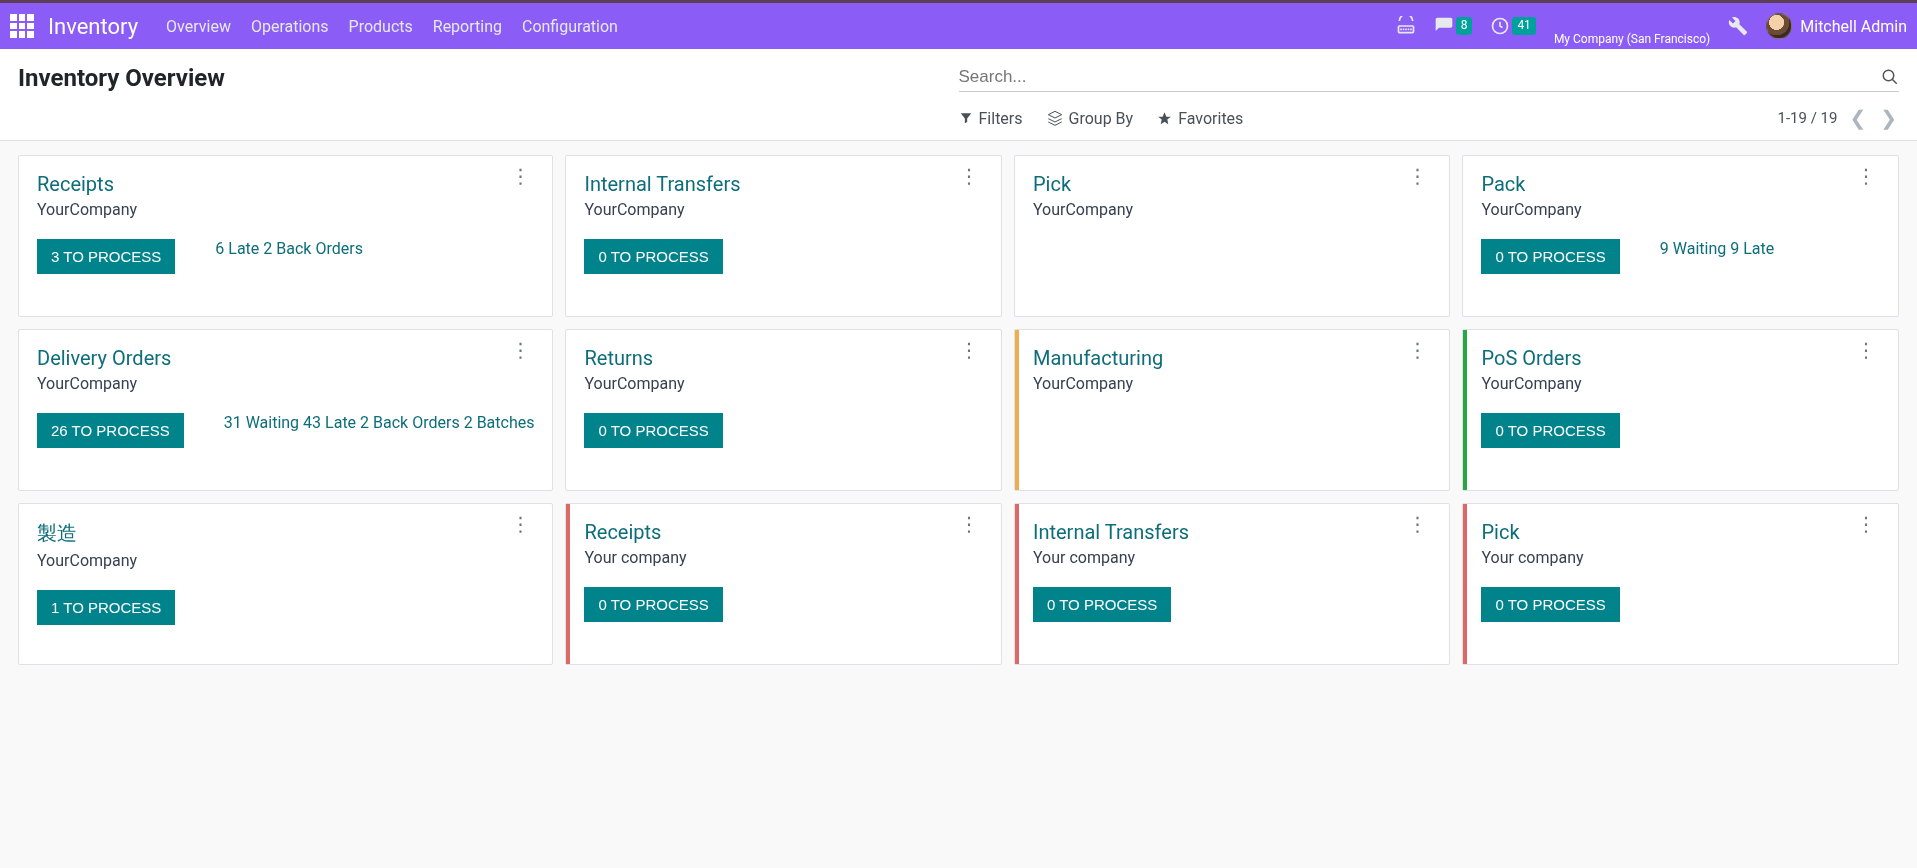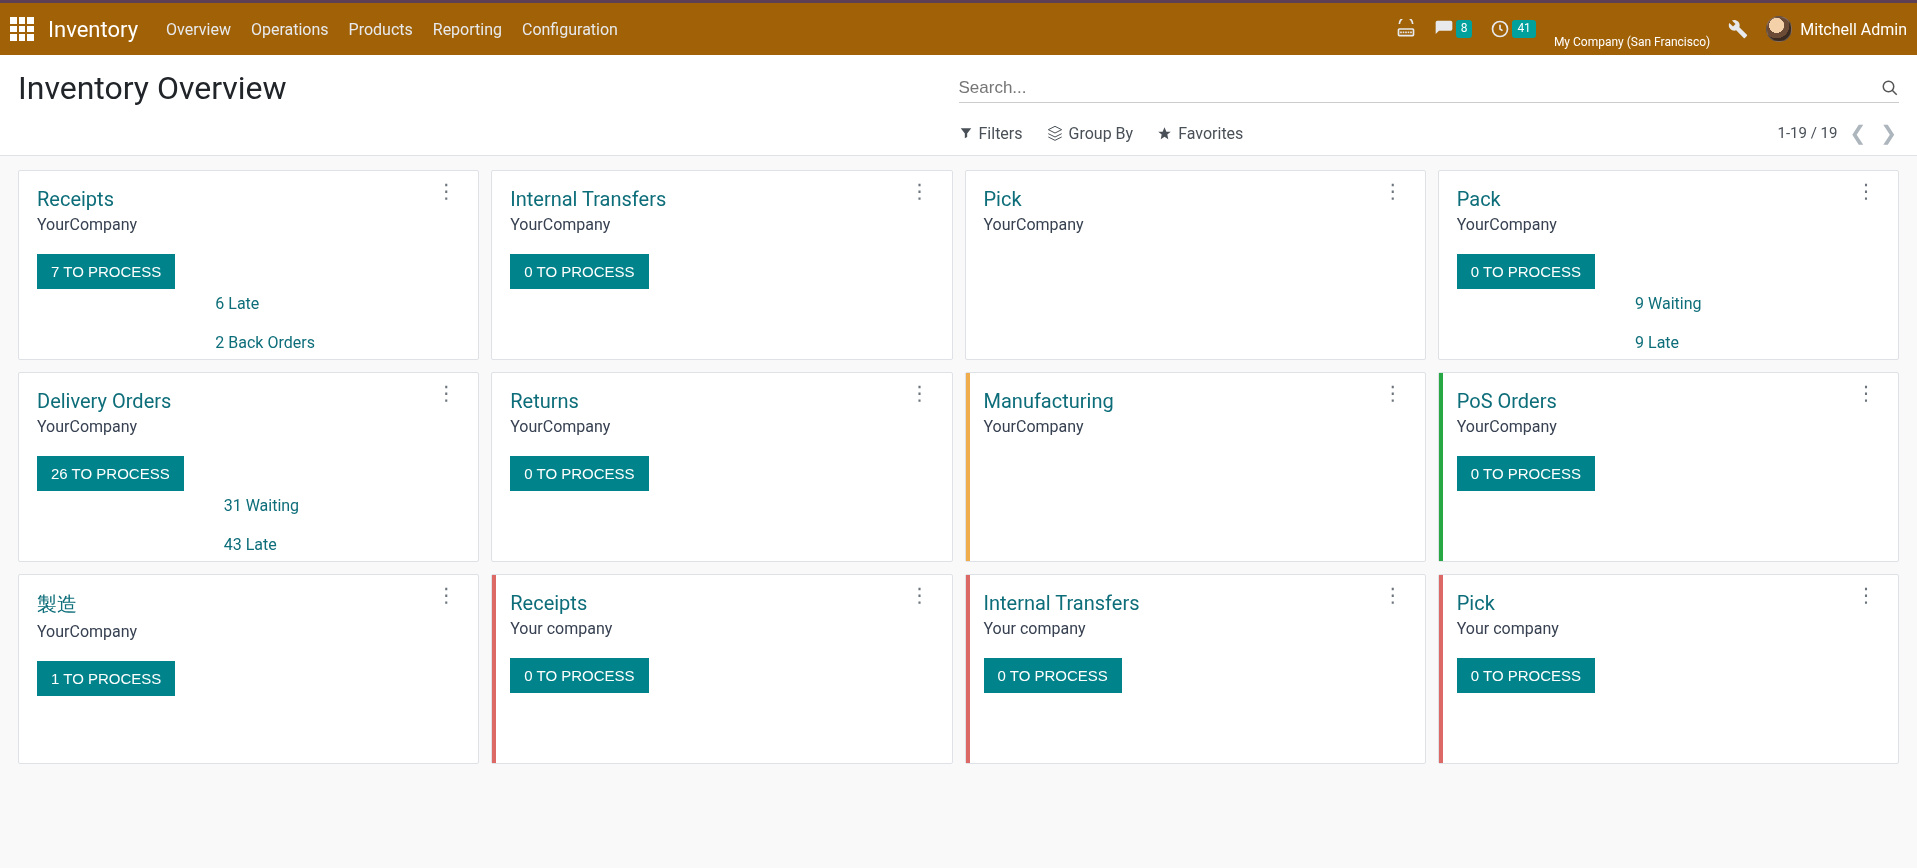--- a/index.html
+++ b/index.html
@@ -1,61 +1,61 @@
 <!DOCTYPE html>
 <html><head>
 <meta charset="utf-8">
 <style>
   * { box-sizing: border-box; margin: 0; padding: 0; }
   body { font-family: -apple-system, BlinkMacSystemFont, "Segoe UI", Roboto, "Helvetica Neue", Arial, sans-serif; background: #f9f9f9; color: #333; font-size: 15px; }
 
   
-  .navbar { background: #a16207; height: 55px; display: flex; align-items: center; padding: 0 10px; color: #e7e9ed; border-top: 3px solid #5d3f56; }
+  .navbar { background: #8b5cf6; height: 49px; display: flex; align-items: center; padding: 0 10px; color: #e7e9ed; border-top: 3px solid #5d3f56; }
   .apps-icon { width: 24px; height: 24px; display: grid; grid-template-columns: repeat(3,1fr); grid-template-rows: repeat(3,1fr); gap: 2px; cursor: pointer; margin-right: 14px; }
   .apps-icon span { background: #fff; }
   .brand { font-size: 22px; color: #fff; margin-right: 28px; white-space: nowrap; }
   .nav-menu { display: flex; gap: 20px; flex: 1; }
   .nav-menu a { color: #e7e9ed; text-decoration: none; font-size: 16px; cursor: pointer; }
   .nav-right { display: flex; align-items: center; gap: 18px; }
   .nav-icon { color: #e7e9ed; cursor: pointer; position: relative; display: flex; align-items: center; }
   .badge { background: #00a09d; color: #fff; font-size: 12px; padding: 1px 5px; border-radius: 3px; margin-left: 2px; line-height: 1.3; }
   .company-name { color: #fff; font-size: 12px; white-space: nowrap; margin-top: 26px; }
   .user-area { display: flex; align-items: center; gap: 8px; cursor: pointer; }
   .avatar { width: 26px; height: 26px; border-radius: 50%; background: radial-gradient(circle at 40% 35%, #f4d1a8 0 35%, #6b4a36 36% 60%, #3a2a20 61% 100%); border: 1px solid #fff3; }
   .user-name { color: #fff; font-size: 16px; white-space: nowrap; }
 
   
   .control-panel { background: #fff; border-bottom: 1px solid #dee2e6; padding: 14px 18px 10px 18px; }
   .cp-row1 { display: flex; justify-content: space-between; align-items: center; }
-  .page-title { font-size: 32px; color: #212529; font-weight: 400; }
+  .page-title { font-size: 24px; color: #212529; font-weight: 700; }
   .search-wrap { flex: 0 0 50%; display: flex; align-items: center; border-bottom: 1px solid #ccc; }
   .search-wrap input { border: none; outline: none; font-size: 17px; flex: 1; padding: 4px 0; color: #666; }
   .search-lens { color: #666; cursor: pointer; }
   .cp-row2 { display: flex; justify-content: flex-start; align-items: center; margin-top: 14px; }
   .cp-left { flex: 0 0 50%; }
   .cp-right { flex: 0 0 50%; display: flex; justify-content: space-between; align-items: center; }
   .filter-group { display: flex; gap: 24px; color: #495057; font-size: 16px; }
   .filter-btn { display: flex; align-items: center; gap: 6px; cursor: pointer; }
   .pager { display: flex; align-items: center; gap: 10px; color: #495057; }
   .pager-arrow { color: #adb5bd; cursor: pointer; font-size: 20px; padding: 0 2px; }
 
   
   .kanban { padding: 14px 18px; display: grid; grid-template-columns: repeat(4, 1fr); gap: 12px; }
-  .card { background: #fff; border: 1px solid #dee2e6; border-radius: 2px; padding: 16px 18px 18px 18px; height: 190px; position: relative; }
+  .card { background: #fff; border: 1px solid #dee2e6; border-radius: 2px; padding: 16px 18px 18px 18px; height: 162px; position: relative; }
   .card-stripe { position: absolute; left: 0; top: 0; bottom: 0; width: 4px; }
   .stripe-orange { background: #f0ad4e; }
   .stripe-green { background: #28a745; }
   .stripe-red { background: #dc6965; }
   .card-head { display: flex; justify-content: space-between; align-items: flex-start; }
   .card-title { color: #0d6e7a; font-size: 20px; font-weight: 400; cursor: pointer; }
   .card-sub { color: #374151; margin-top: 4px; font-size: 16px; }
   .kebab { color: #6c757d; cursor: pointer; font-size: 20px; line-height: 0.4; letter-spacing: 0; padding: 0 4px; }
   .card-body { display: flex; margin-top: 20px; gap: 40px; align-items: flex-start; }
   .btn-process { background: #00838a; color: #fff; border: none; padding: 9px 14px; font-size: 15px; cursor: pointer; white-space: nowrap; }
-  .stat-list { display: flex; flex-direction: column; gap: 20px; margin-top: 40px; }
+  .stat-list { display: flex; flex-direction: row; gap: 4px; }
   .stat { color: #0d6e7a; font-size: 16px; cursor: pointer; white-space: nowrap; }
 
   svg { display: block; }
 </style>
 </head>
 <body>
 
 <div class="navbar">
   <div class="apps-icon">
     <span></span>
@@ -162,21 +162,21 @@
 <div class="kanban" id="kanban">
     <div class="card">
       <div class="card-head">
         <div>
           <div class="card-title">Receipts</div>
           <div class="card-sub">YourCompany</div>
         </div>
         <div class="kebab">⋮</div>
       </div>
       <div class="card-body">
-        <button class="btn-process">7 TO PROCESS</button>
+        <button class="btn-process">3 TO PROCESS</button>
         <div class="stat-list">
           <div class="stat">6 Late</div>
           <div class="stat">2 Back Orders</div>
         </div>
       </div>
     </div>
     <div class="card">
       <div class="card-head">
         <div>
           <div class="card-title">Internal Transfers</div>

